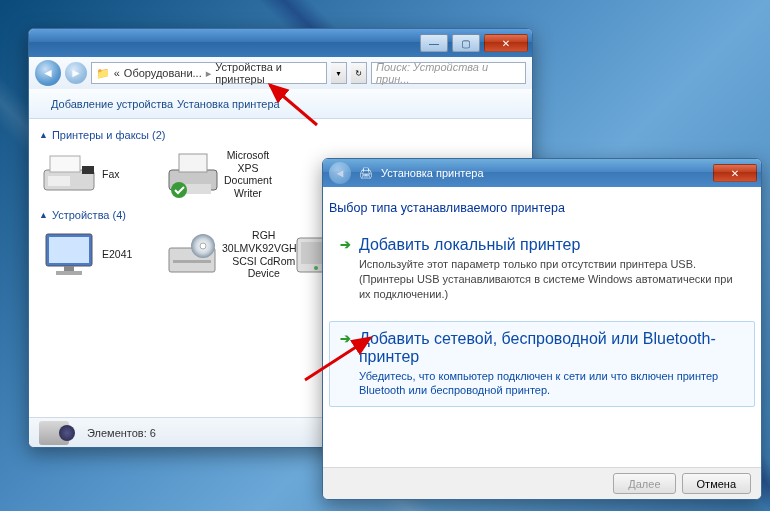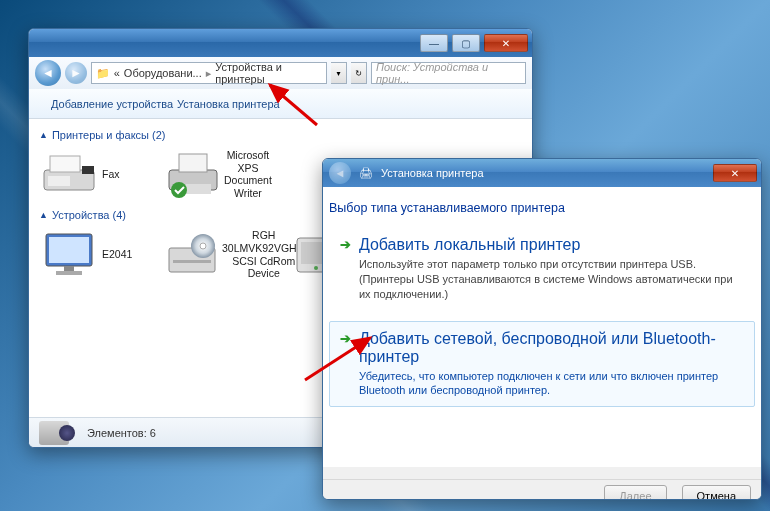--- a/index.html
+++ b/index.html
@@ -35,21 +35,21 @@
 .win2 .titleft .back { width: 22px; height: 22px; border-radius: 50%; background: radial-gradient(circle at 40% 35%, #c8e0f8, #5a9ad0); display:flex; align-items:center; justify-content:center; opacity:0.7; }
 .win2 .body { background: #fff; padding: 14px 6px; height: calc(100% - 60px); }
 .win2 h3 { font-size: 12.5px; font-weight: normal; color: #003399; margin-bottom: 12px; }
 .option { border: 1px solid transparent; border-radius: 2px; padding: 8px 10px; margin-bottom: 10px; cursor: pointer; }
 .option.hov { border-color: #b8d8f0; background: #f4faff; }
 .option .orow { display: flex; align-items: flex-start; gap: 8px; }
 .option .arrow { color: #2a9a2a; font-weight: bold; font-size: 13px; margin-top: 1px; }
 .option .otitle { color: #0b4aa8; font-size: 16px; margin-bottom: 3px; }
 .option .odesc { color: #444; font-size: 11px; line-height: 1.35; }
 .option.hov .odesc { color: #0b4aa8; }
-.footer { height: 32px; background: #f0f0f0; border-top: 1px solid #d8d8d8; display: flex; justify-content: flex-end; align-items: center; padding: 0 10px; gap: 15px; margin-top: 12px; }
+.footer { height: 32px; background: #f0f0f0; border-top: 1px solid #d8d8d8; display: flex; justify-content: flex-end; align-items: center; padding: 0 10px; gap: 6px; }
 .footer button { height: 21px; padding: 0 14px; border: 1px solid #a8a8a8; border-radius: 3px; background: linear-gradient(#f8f8f8, #e0e0e0); cursor: pointer; font-size: 11px; }
 .footer button:disabled { color: #999; }
 svg { display: block; }
 .redarrow { position: absolute; z-index: 20; pointer-events: none; }
 </style>
 </head>
 <body>
 
 <div class="window win1">
   <div class="titlebar">

